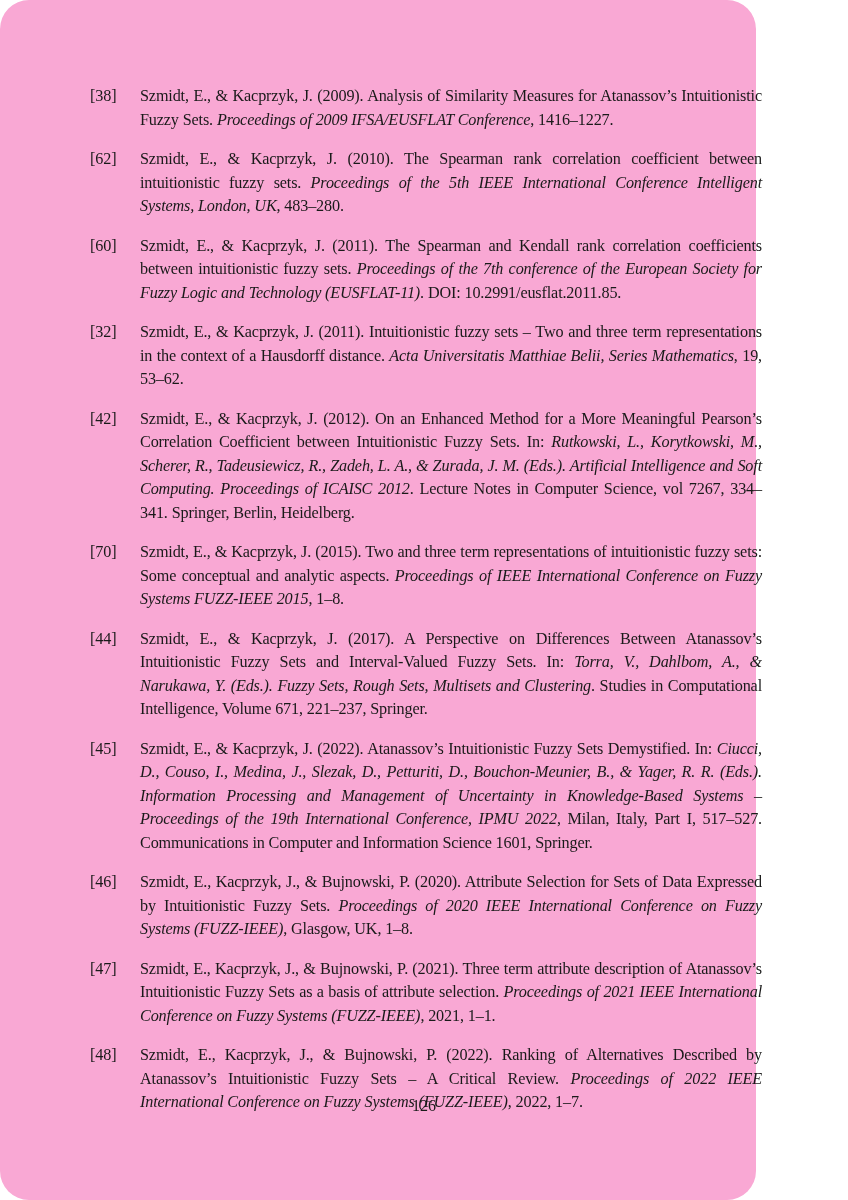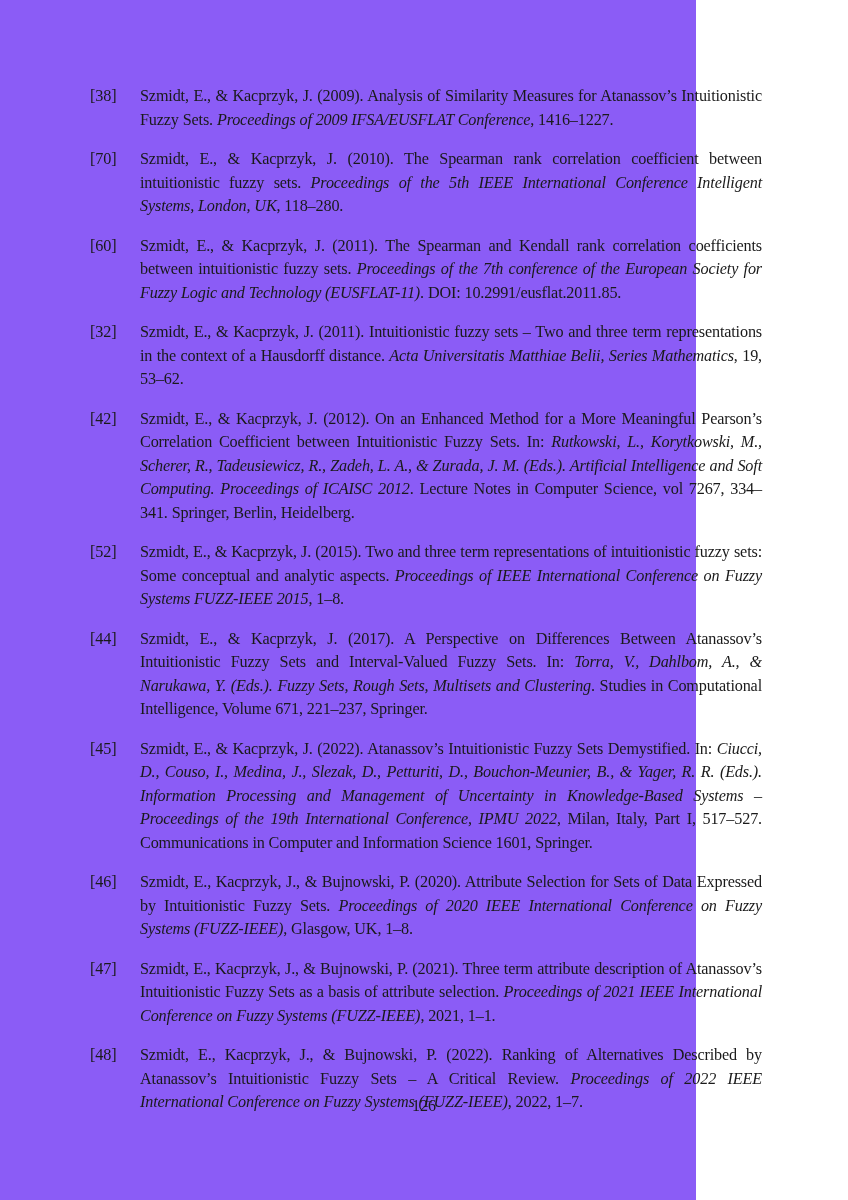--- a/index.html
+++ b/index.html
@@ -12,23 +12,24 @@
       height: 1200px;
       position: relative;
       overflow: hidden;
       font-family: "Liberation Serif", "DejaVu Serif", serif;
       color: #1a1a1a;
     }
     .page {
       position: absolute;
       left: 0;
       top: 0;
-      width: 696px;
+      width: 756px;
       height: 1200px;
-      background: #8b5cf6;
+      background: #f9a8d4;
+      border-radius: 29px;
     }
     .refs {
       position: absolute;
       left: 90px;
       top: 85px;
       width: 672px;
     }
     .ref {
       position: relative;
       padding-left: 50px;
@@ -54,25 +55,25 @@
       font-size: 16px;
     }
   </style>
 </head>
 <body>
 
 <div class="page">
   <div class="refs" id="refs">
 
   <div class="ref"><span class="ref-num">[38]</span><span class="ref-body"><span>Szmidt, E., &amp; Kacprzyk, J. (2009). Analysis of Similarity Measures for Atanassov’s Intuitionistic Fuzzy Sets. </span><i>Proceedings of 2009 IFSA/EUSFLAT Conference</i><span>, 1416–1227.</span></span></div>
-      <div class="ref"><span class="ref-num">[70]</span><span class="ref-body"><span>Szmidt, E., &amp; Kacprzyk, J. (2010). The Spearman rank correlation coefficient between intuitionistic fuzzy sets. </span><i>Proceedings of the 5th IEEE International Conference Intelligent Systems, London, UK</i><span>, 118–280.</span></span></div>
+      <div class="ref"><span class="ref-num">[62]</span><span class="ref-body"><span>Szmidt, E., &amp; Kacprzyk, J. (2010). The Spearman rank correlation coefficient between intuitionistic fuzzy sets. </span><i>Proceedings of the 5th IEEE International Conference Intelligent Systems, London, UK</i><span>, 483–280.</span></span></div>
       <div class="ref"><span class="ref-num">[60]</span><span class="ref-body"><span>Szmidt, E., &amp; Kacprzyk, J. (2011). The Spearman and Kendall rank correlation coefficients between intuitionistic fuzzy sets. </span><i>Proceedings of the 7th conference of the European Society for Fuzzy Logic and Technology (EUSFLAT-11)</i><span>. DOI: 10.2991/eusflat.2011.85.</span></span></div>
       <div class="ref"><span class="ref-num">[32]</span><span class="ref-body"><span>Szmidt, E., &amp; Kacprzyk, J. (2011). Intuitionistic fuzzy sets – Two and three term representations in the context of a Hausdorff distance. </span><i>Acta Universitatis Matthiae Belii, Series Mathematics</i><span>, 19, 53–62.</span></span></div>
       <div class="ref"><span class="ref-num">[42]</span><span class="ref-body"><span>Szmidt, E., &amp; Kacprzyk, J. (2012). On an Enhanced Method for a More Meaningful Pearson’s Correlation Coefficient between Intuitionistic Fuzzy Sets. In: </span><i>Rutkowski, L., Korytkowski, M., Scherer, R., Tadeusiewicz, R., Zadeh, L. A., &amp; Zurada, J. M. (Eds.). Artificial Intelligence and Soft Computing. Proceedings of ICAISC 2012</i><span>. Lecture Notes in Computer Science, vol 7267, 334–341. Springer, Berlin, Heidelberg.</span></span></div>
-      <div class="ref"><span class="ref-num">[52]</span><span class="ref-body"><span>Szmidt, E., &amp; Kacprzyk, J. (2015). Two and three term representations of intuitionistic fuzzy sets: Some conceptual and analytic aspects. </span><i>Proceedings of IEEE International Conference on Fuzzy Systems FUZZ-IEEE 2015</i><span>, 1–8.</span></span></div>
+      <div class="ref"><span class="ref-num">[70]</span><span class="ref-body"><span>Szmidt, E., &amp; Kacprzyk, J. (2015). Two and three term representations of intuitionistic fuzzy sets: Some conceptual and analytic aspects. </span><i>Proceedings of IEEE International Conference on Fuzzy Systems FUZZ-IEEE 2015</i><span>, 1–8.</span></span></div>
       <div class="ref"><span class="ref-num">[44]</span><span class="ref-body"><span>Szmidt, E., &amp; Kacprzyk, J. (2017). A Perspective on Differences Between Atanassov’s Intuitionistic Fuzzy Sets and Interval-Valued Fuzzy Sets. In: </span><i>Torra, V., Dahlbom, A., &amp; Narukawa, Y. (Eds.). Fuzzy Sets, Rough Sets, Multisets and Clustering</i><span>. Studies in Computational Intelligence, Volume 671, 221–237, Springer.</span></span></div>
       <div class="ref"><span class="ref-num">[45]</span><span class="ref-body"><span>Szmidt, E., &amp; Kacprzyk, J. (2022). Atanassov’s Intuitionistic Fuzzy Sets Demystified. In: </span><i>Ciucci, D., Couso, I., Medina, J., Slezak, D., Petturiti, D., Bouchon-Meunier, B., &amp; Yager, R. R. (Eds.). Information Processing and Management of Uncertainty in Knowledge-Based Systems – Proceedings of the 19th International Conference, IPMU 2022</i><span>, Milan, Italy, Part I, 517–527. Communications in Computer and Information Science 1601, Springer.</span></span></div>
       <div class="ref"><span class="ref-num">[46]</span><span class="ref-body"><span>Szmidt, E., Kacprzyk, J., &amp; Bujnowski, P. (2020). Attribute Selection for Sets of Data Expressed by Intuitionistic Fuzzy Sets. </span><i>Proceedings of 2020 IEEE International Conference on Fuzzy Systems (FUZZ-IEEE)</i><span>, Glasgow, UK, 1–8.</span></span></div>
       <div class="ref"><span class="ref-num">[47]</span><span class="ref-body"><span>Szmidt, E., Kacprzyk, J., &amp; Bujnowski, P. (2021). Three term attribute description of Atanassov’s Intuitionistic Fuzzy Sets as a basis of attribute selection. </span><i>Proceedings of 2021 IEEE International Conference on Fuzzy Systems (FUZZ-IEEE)</i><span>, 2021, 1–1.</span></span></div>
       <div class="ref"><span class="ref-num">[48]</span><span class="ref-body"><span>Szmidt, E., Kacprzyk, J., &amp; Bujnowski, P. (2022). Ranking of Alternatives Described by Atanassov’s Intuitionistic Fuzzy Sets – A Critical Review. </span><i>Proceedings of 2022 IEEE International Conference on Fuzzy Systems (FUZZ-IEEE)</i><span>, 2022, 1–7.</span></span></div>
     </div>
   <div class="page-number">126</div>
 </div>
 
 </body></html>

